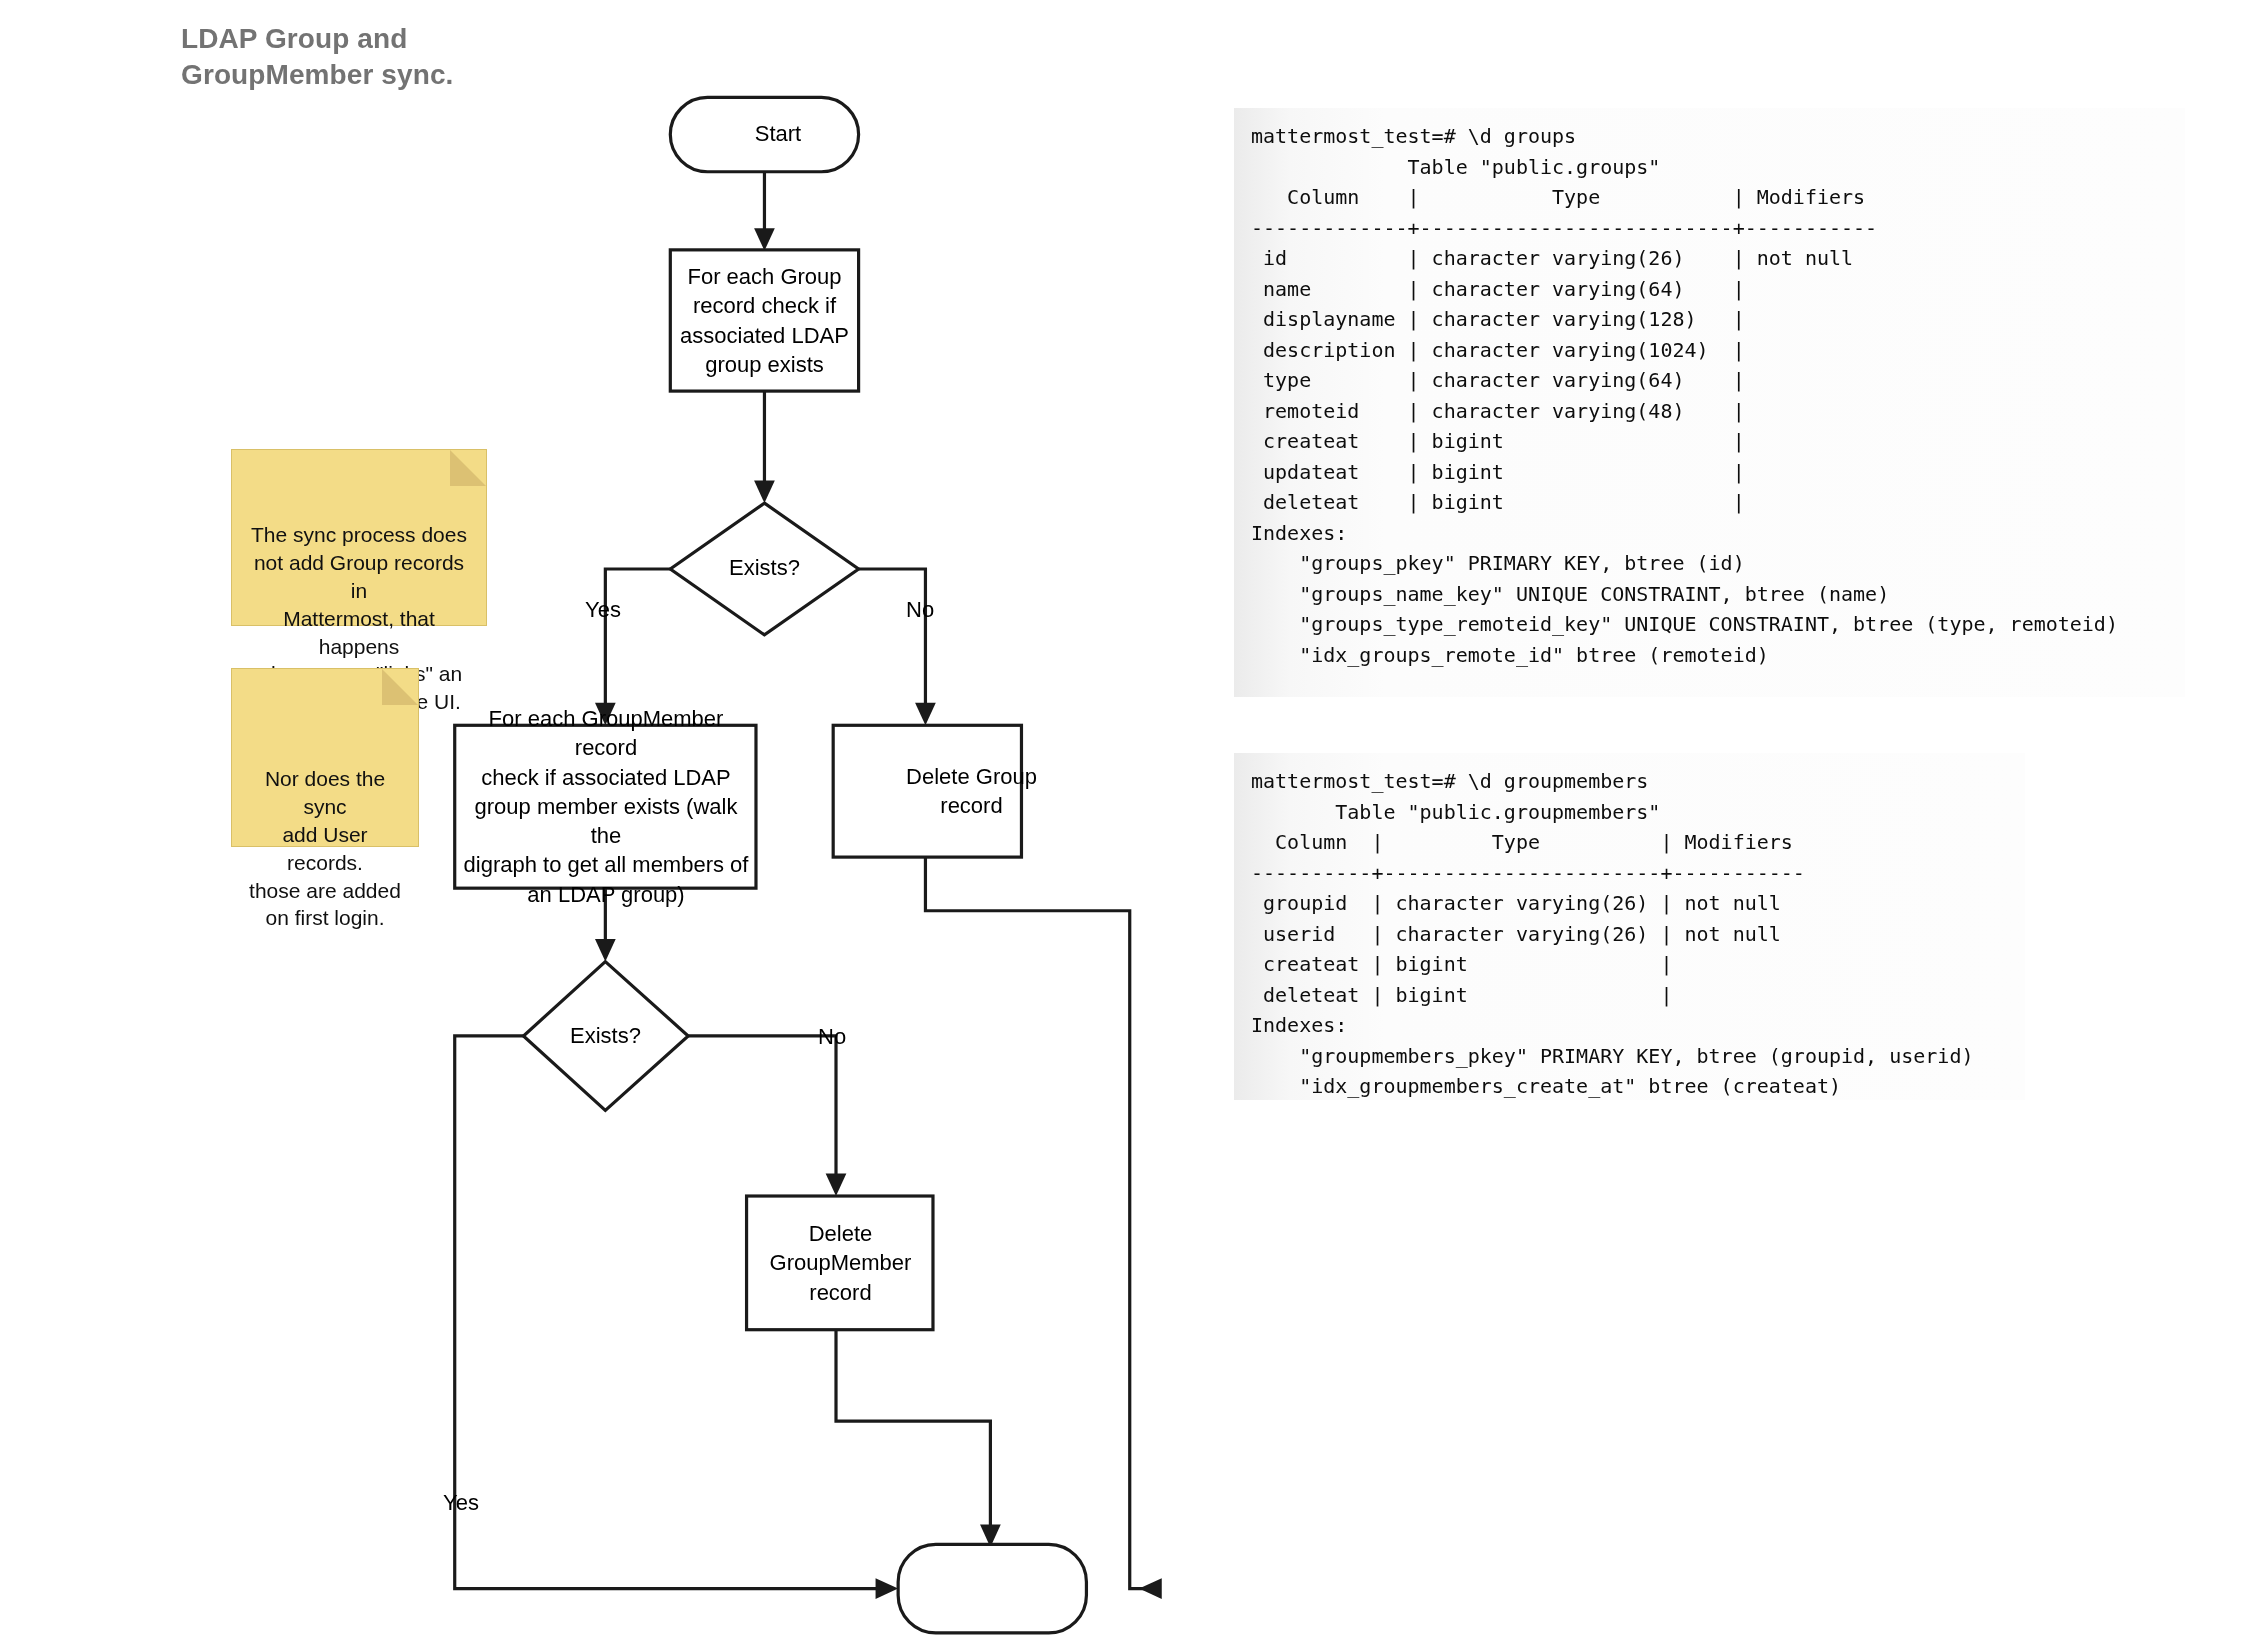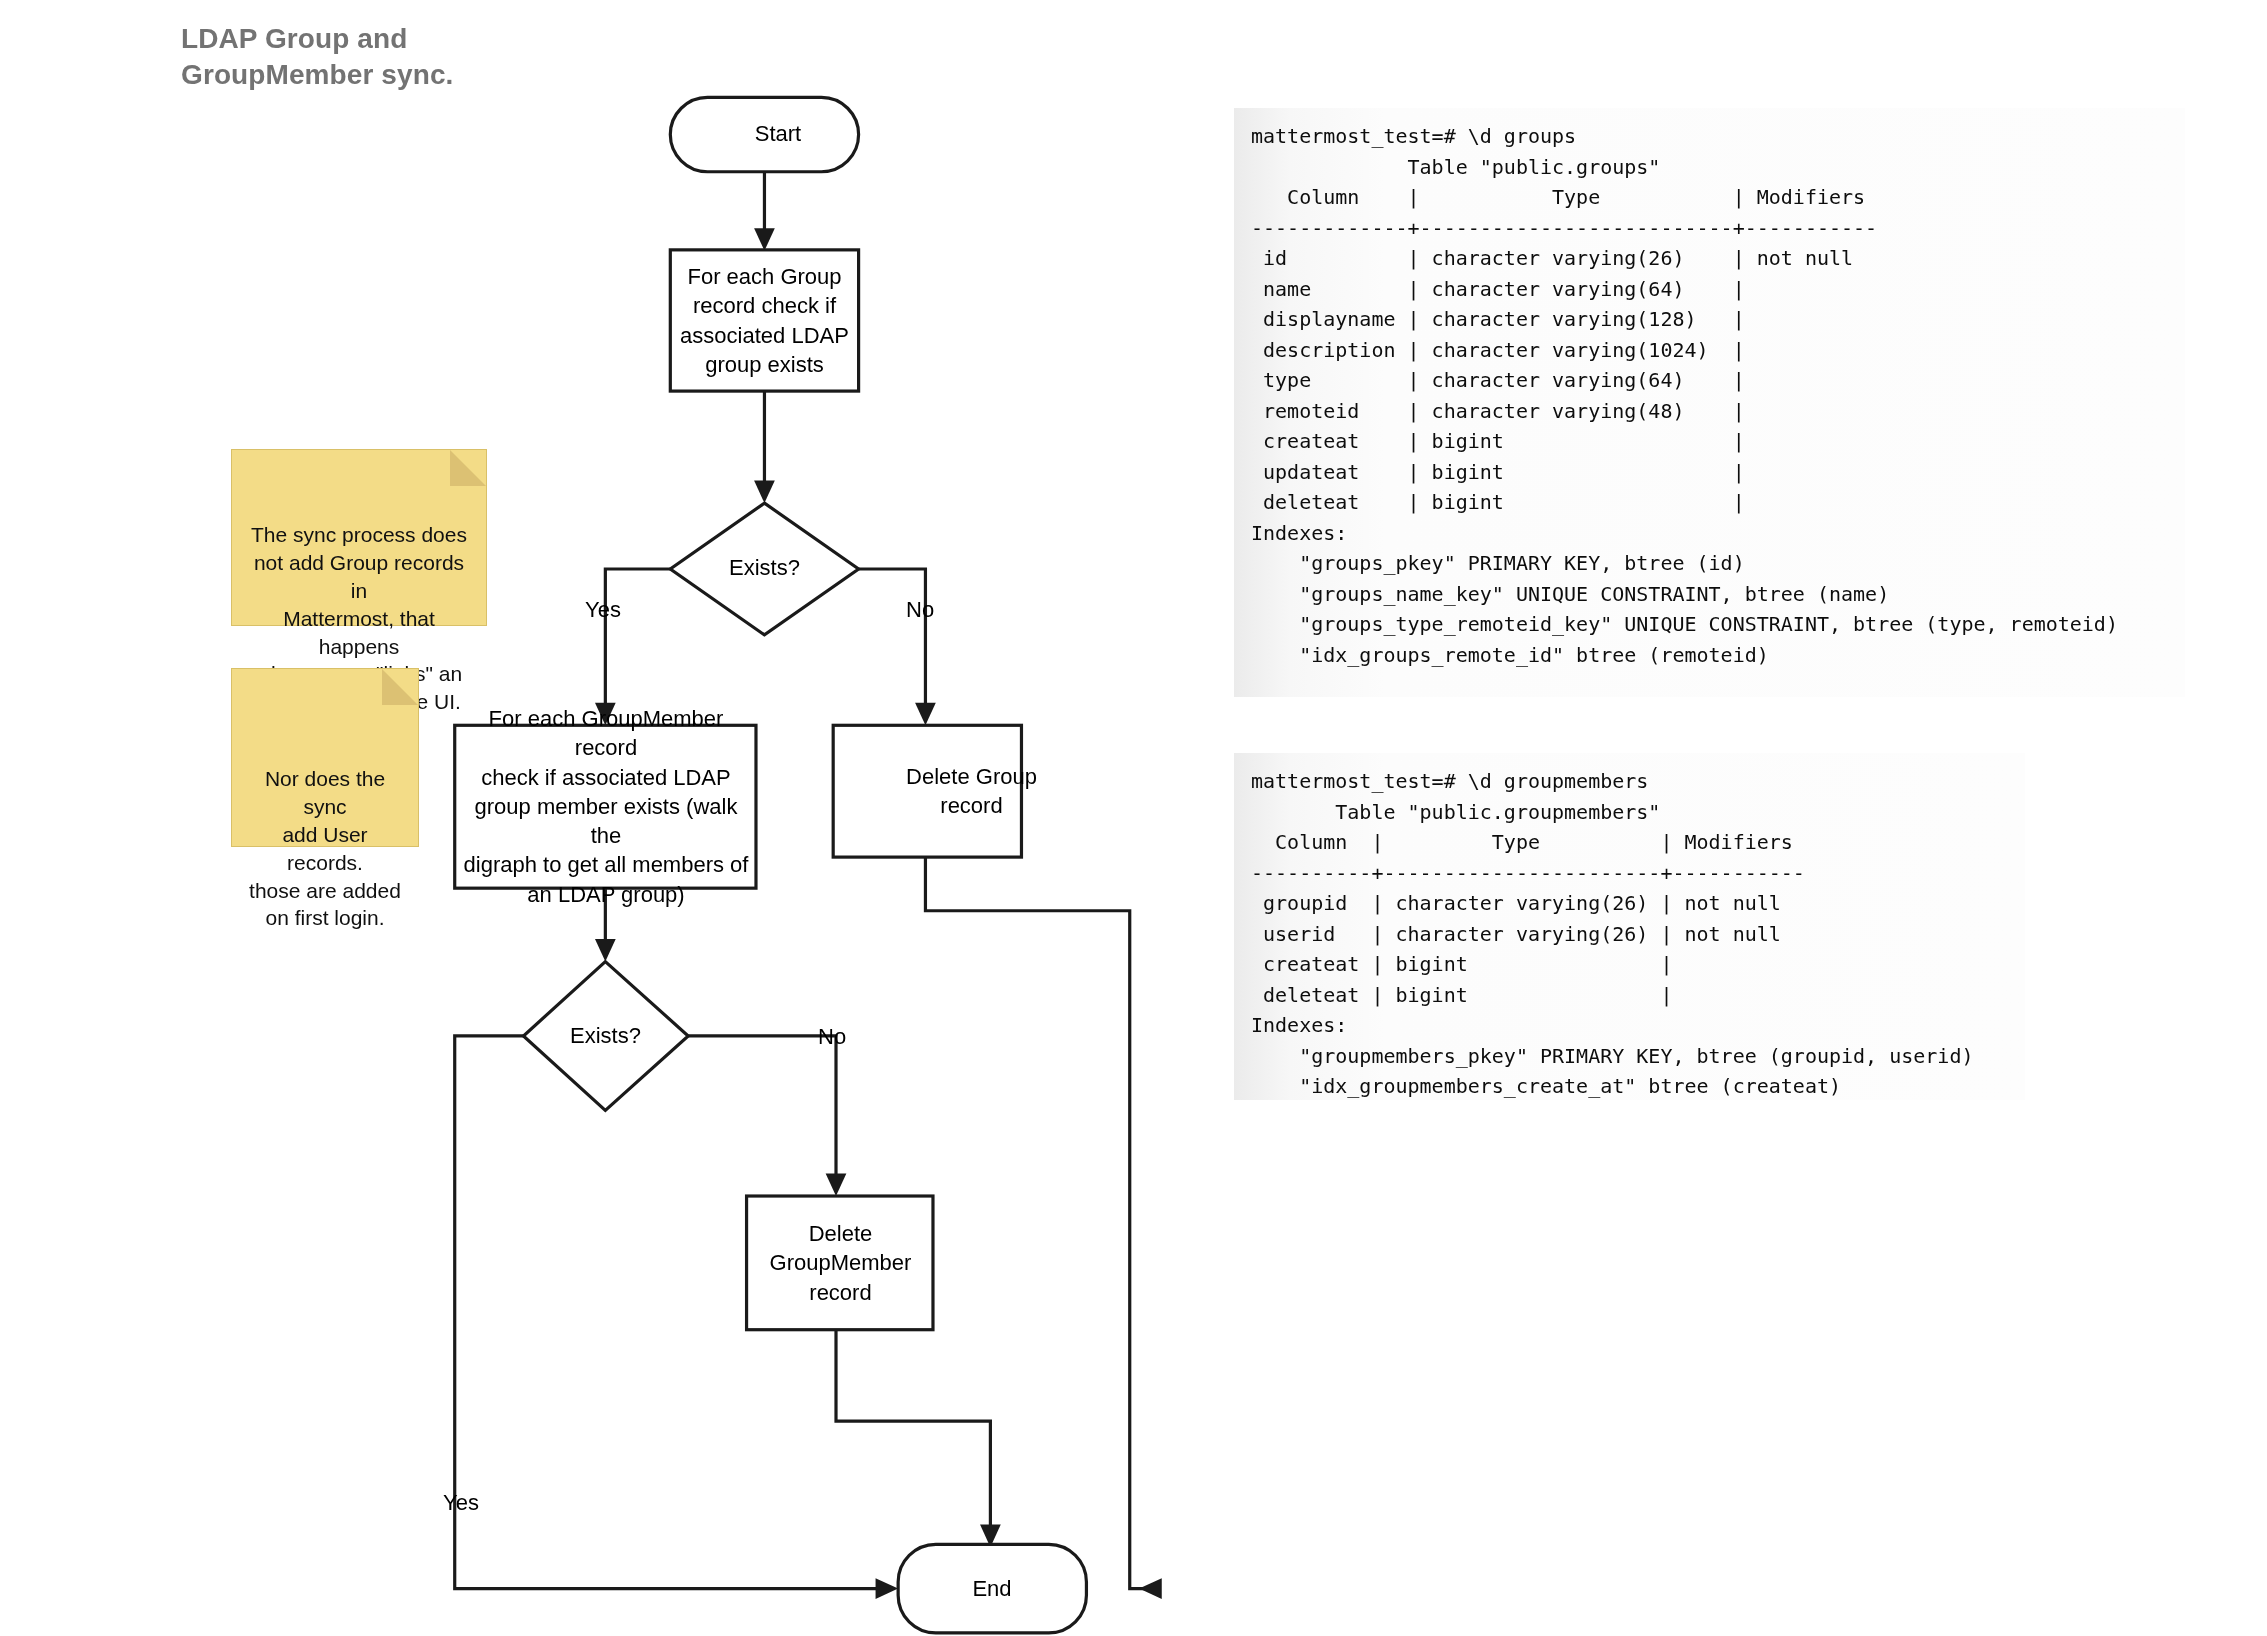--- a/index.html
+++ b/index.html
@@ -207,21 +207,20 @@
 
   <div class="node-text" style="left:835px; top:725px; width:185px; height:132px;margin-left:44px;">Delete Group
 record</div>
 
   <div class="node-text" style="left:530px; top:1008px; width:151px; height:56px;">Exists?</div>
 
   <div class="node-text" style="left:749px; top:1196px; width:183px; height:134px;border-radius:6px;">Delete
 GroupMember
 record</div>
 
-  <div class="node-text" style="left:898px; top:1544px; width:188px; height:89px;">End</div>
 
   <div class="edge-label" style="left:585px; top:599px;">Yes</div>
 
   <div class="edge-label" style="left:906px; top:599px;">No</div>
 
   <div class="edge-label" style="left:818px; top:1026px;">No</div>
 
   <div class="edge-label" style="left:443px; top:1492px;">Yes</div>
 
   <div class="sticky" style="left:198px; top:449px; width:256px; height:177px;">

